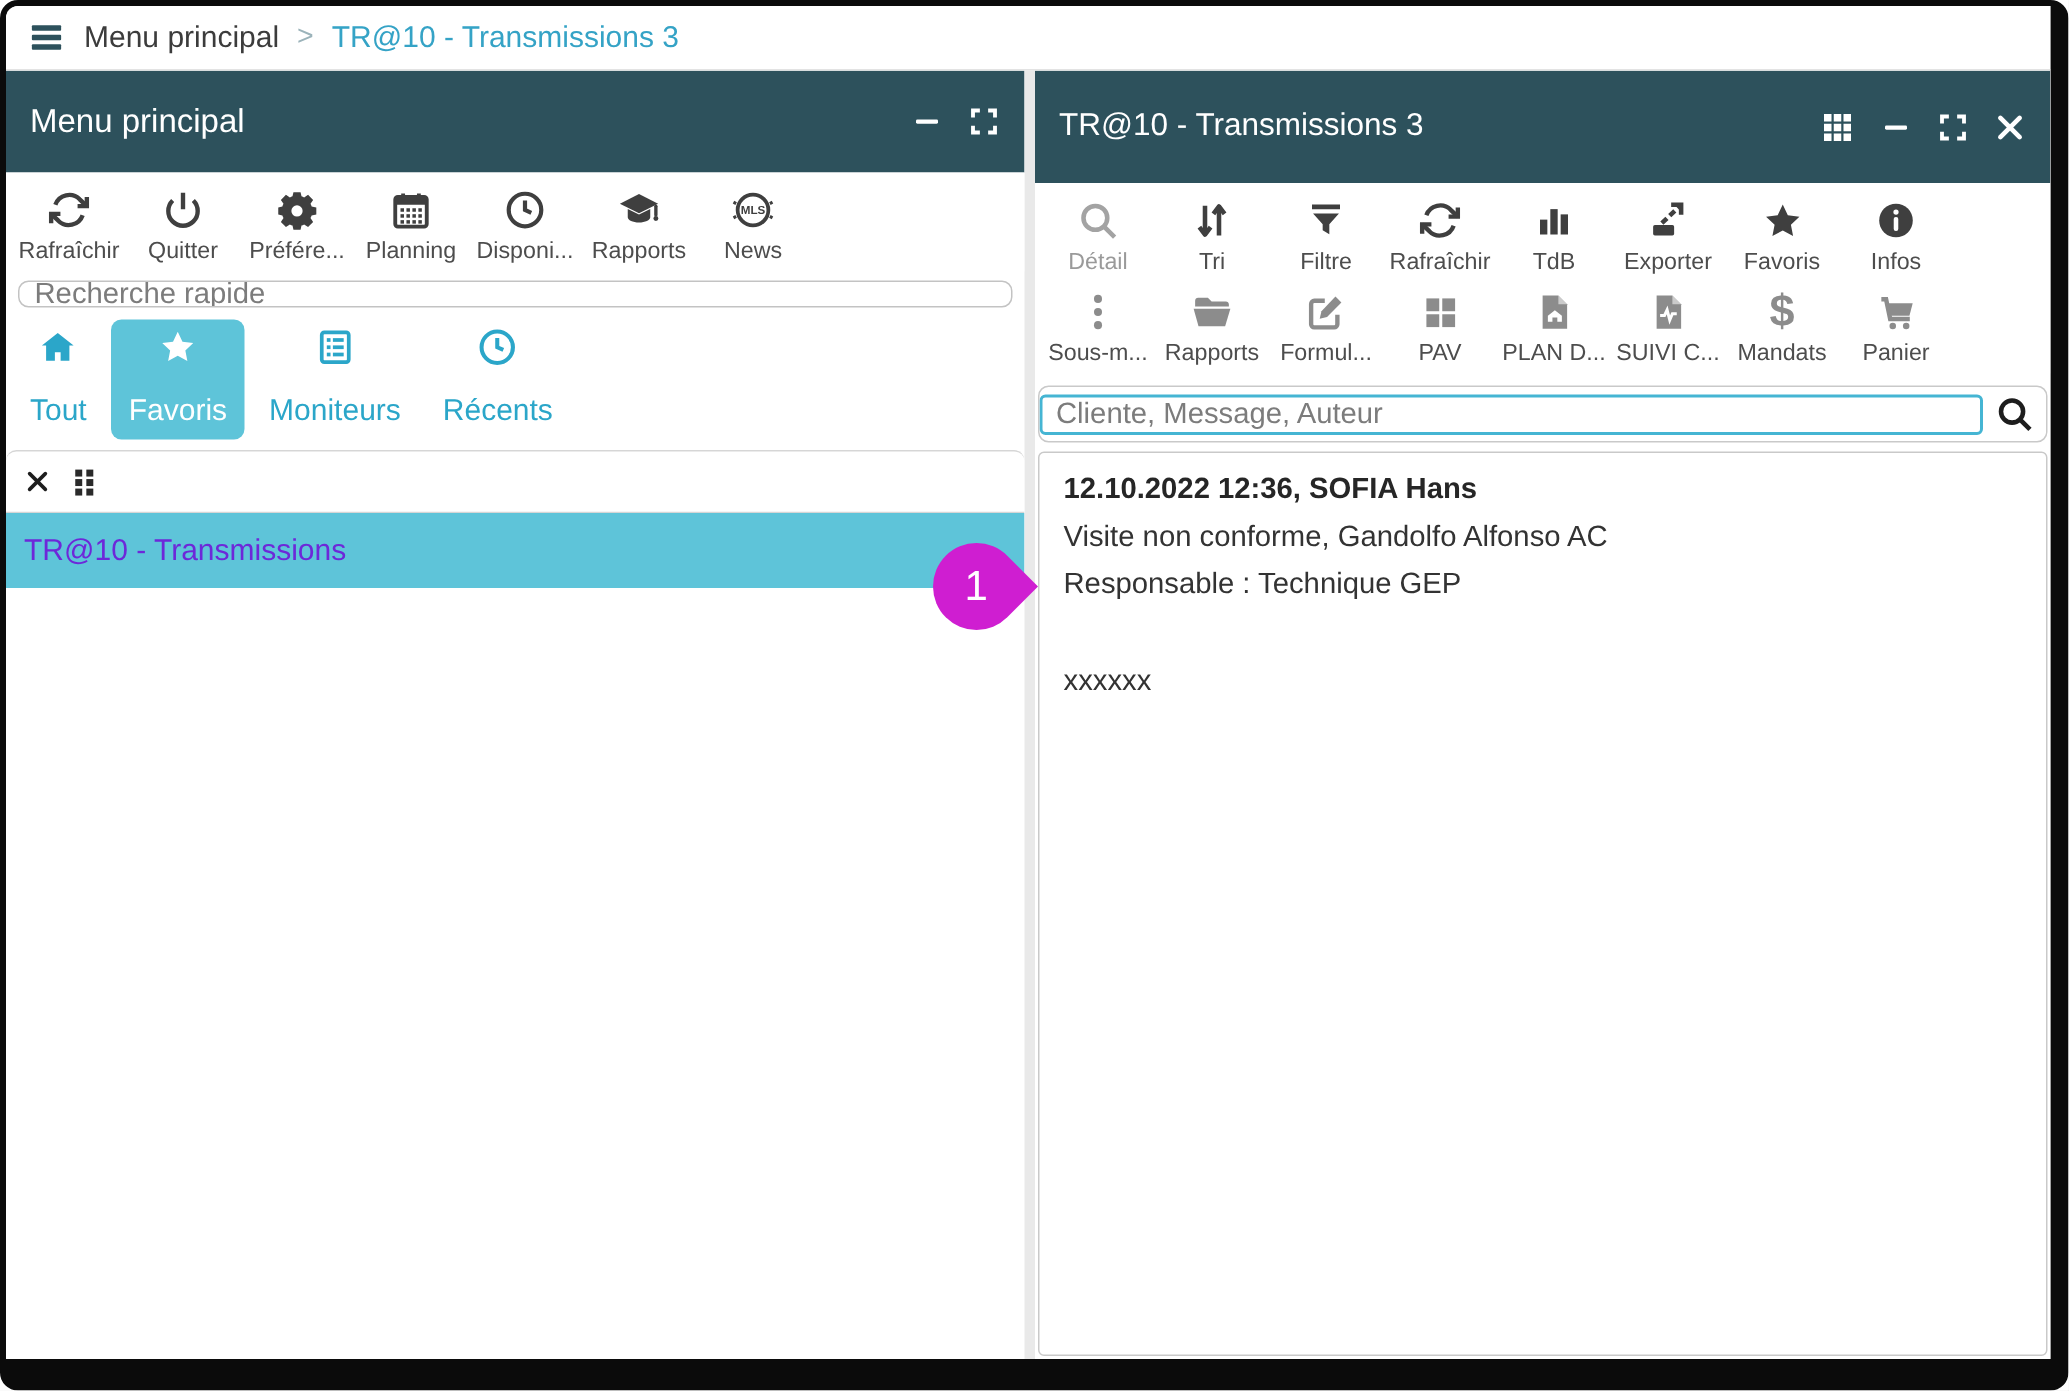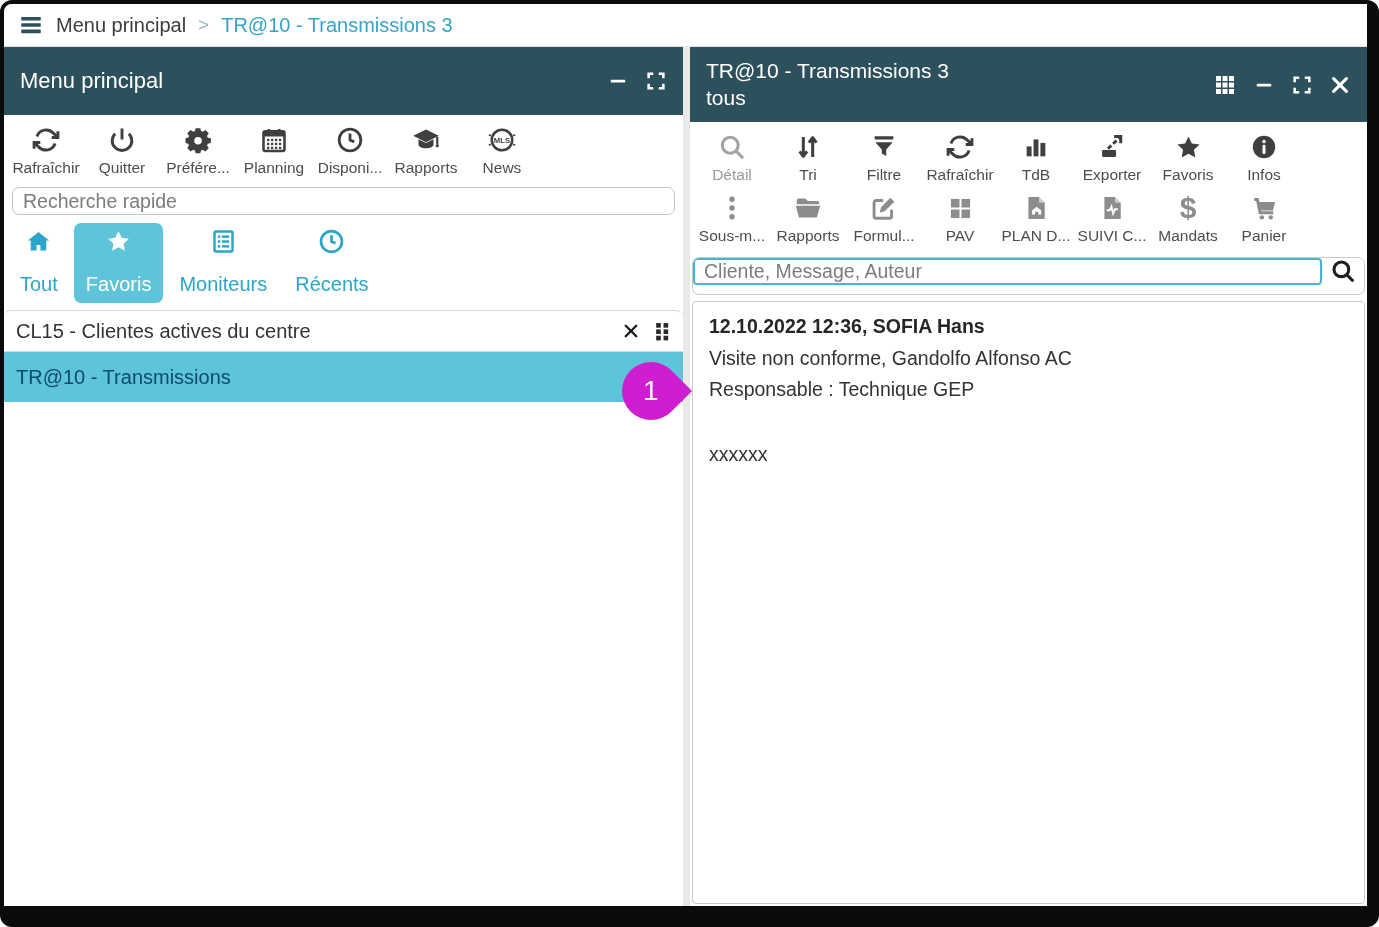--- a/index.html
+++ b/index.html
@@ -54,21 +54,21 @@
     color: #3f3f3f; cursor: pointer;
   }
   .tbtn .tlabel { font-size: 15.5px; color: #4d4d4d; white-space: nowrap; }
   .tbtn.gray { color: #8c8c8c; }
   .tbtn.disabled { color: #a3a3a3; }
   .tbtn.disabled .tlabel { color: #9a9a9a; }
   .ticon { height: 32px; display: flex; align-items: center; justify-content: flex-start; }
 
   
   .search-left {
-    margin: 6px 8px 4px 8px; height: 28px;
+    margin: 6px 8px 4px 8px; height: 18px;
     border: 1px solid #c3c3c3; border-radius: 7px;
     font-size: 19.5px; padding: 0 10px; color: #333; width: calc(100% - 16px);
     outline: none; font-family: inherit;
   }
   .search-left::placeholder { color: #7c7c7c; }
 
   
   .tabs { flex: none; display: flex; align-items: stretch; padding: 4px 4px 0 4px; gap: 4px; }
   .tab {
     display: flex; flex-direction: column; align-items: center; justify-content: center;
@@ -81,29 +81,29 @@
   .fav-list { flex: 1; margin-top: 7px; display: flex; flex-direction: column; }
   .fav-row {
     height: 42px; display: flex; align-items: center; padding: 0 12px;
     font-size: 20px; color: #333;
     border-top: 1px solid #d6d6d6; border-bottom: 1px solid #d6d6d6;
     border-radius: 7px 7px 0 0; background: #fff; cursor: pointer;
   }
   .fav-row .fav-label { flex: 1; }
   .fav-row .fav-actions { display: flex; gap: 14px; align-items: center; color: #222; }
   .fav-row.selected {
-    background: #5ec4d9; color: #0c4a6e; height: 50px;
+    background: #5ec4d9; color: #6d28d9; height: 50px;
     border: none; border-radius: 0; align-items: center;
   }
 
   
   .search-row {
     flex: none; margin: 8px 2px 6px 2px; height: 38px;
     border: 1px solid #c9c9c9; border-radius: 7px;
-    display: flex; align-items: flex-start; overflow: hidden; background: #fff;
+    display: flex; align-items: center; overflow: hidden; background: #fff;
   }
   .search-row input {
     flex: 1; border: 2px solid #45b5d3; border-radius: 4px;
     font-size: 19.5px; padding: 0 9px; color: #333; outline: none;
     font-family: inherit;
   }
   .search-row input::placeholder { color: #7c7c7c; }
   .search-btn {
     flex: none; width: 42px; display: flex; align-items: center; justify-content: center;
     color: #1d1d1d; cursor: pointer; background: #fff;
@@ -298,21 +298,20 @@
                 <circle cx="12" cy="12" r="9.3"></circle>
                 <polyline points="12 6.5 12 12 15.6 13.6"></polyline>
               </svg>
           </span>
           <span>Récents</span>
         </div>
       </div>
 
       <div class="fav-list">
         <div class="fav-row">
-          <span class="fav-label">CL15 - Clientes actives du centre</span>
           <span class="fav-actions">
             <span>
               <svg width="18" height="18" viewBox="0 0 24 24" fill="none" stroke="#1d1d1d" stroke-width="3.2" stroke-linecap="round">
                   <line x1="5" y1="5" x2="19" y2="19"></line>
                   <line x1="19" y1="5" x2="5" y2="19"></line>
                 </svg>
             </span>
             <span>
               <svg width="17" height="19" viewBox="0 0 14 18" fill="#2a2a2a">
                   <rect x="1" y="1" width="4.4" height="4.4"></rect>
@@ -328,21 +327,20 @@
         <div class="fav-row selected">
           <span class="fav-label">TR@10 - Transmissions</span>
         </div>
       </div>
     </div>
 
     <div class="panel panel-right">
       <div class="panel-header">
         <span class="ph-title">
           <span style="display:block">TR@10 - Transmissions 3</span>
-          <span style="display:block">tous</span>
         </span>
         <span class="ph-icons">
           <span class="hbtn">
             <svg width="24" height="24" viewBox="0 0 24 24" fill="currentColor">
                 <rect x="3" y="3" width="5" height="5"></rect>
                 <rect x="9.5" y="3" width="5" height="5"></rect>
                 <rect x="16" y="3" width="5" height="5"></rect>
                 <rect x="3" y="9.5" width="5" height="5"></rect>
                 <rect x="9.5" y="9.5" width="5" height="5"></rect>
                 <rect x="16" y="9.5" width="5" height="5"></rect>

